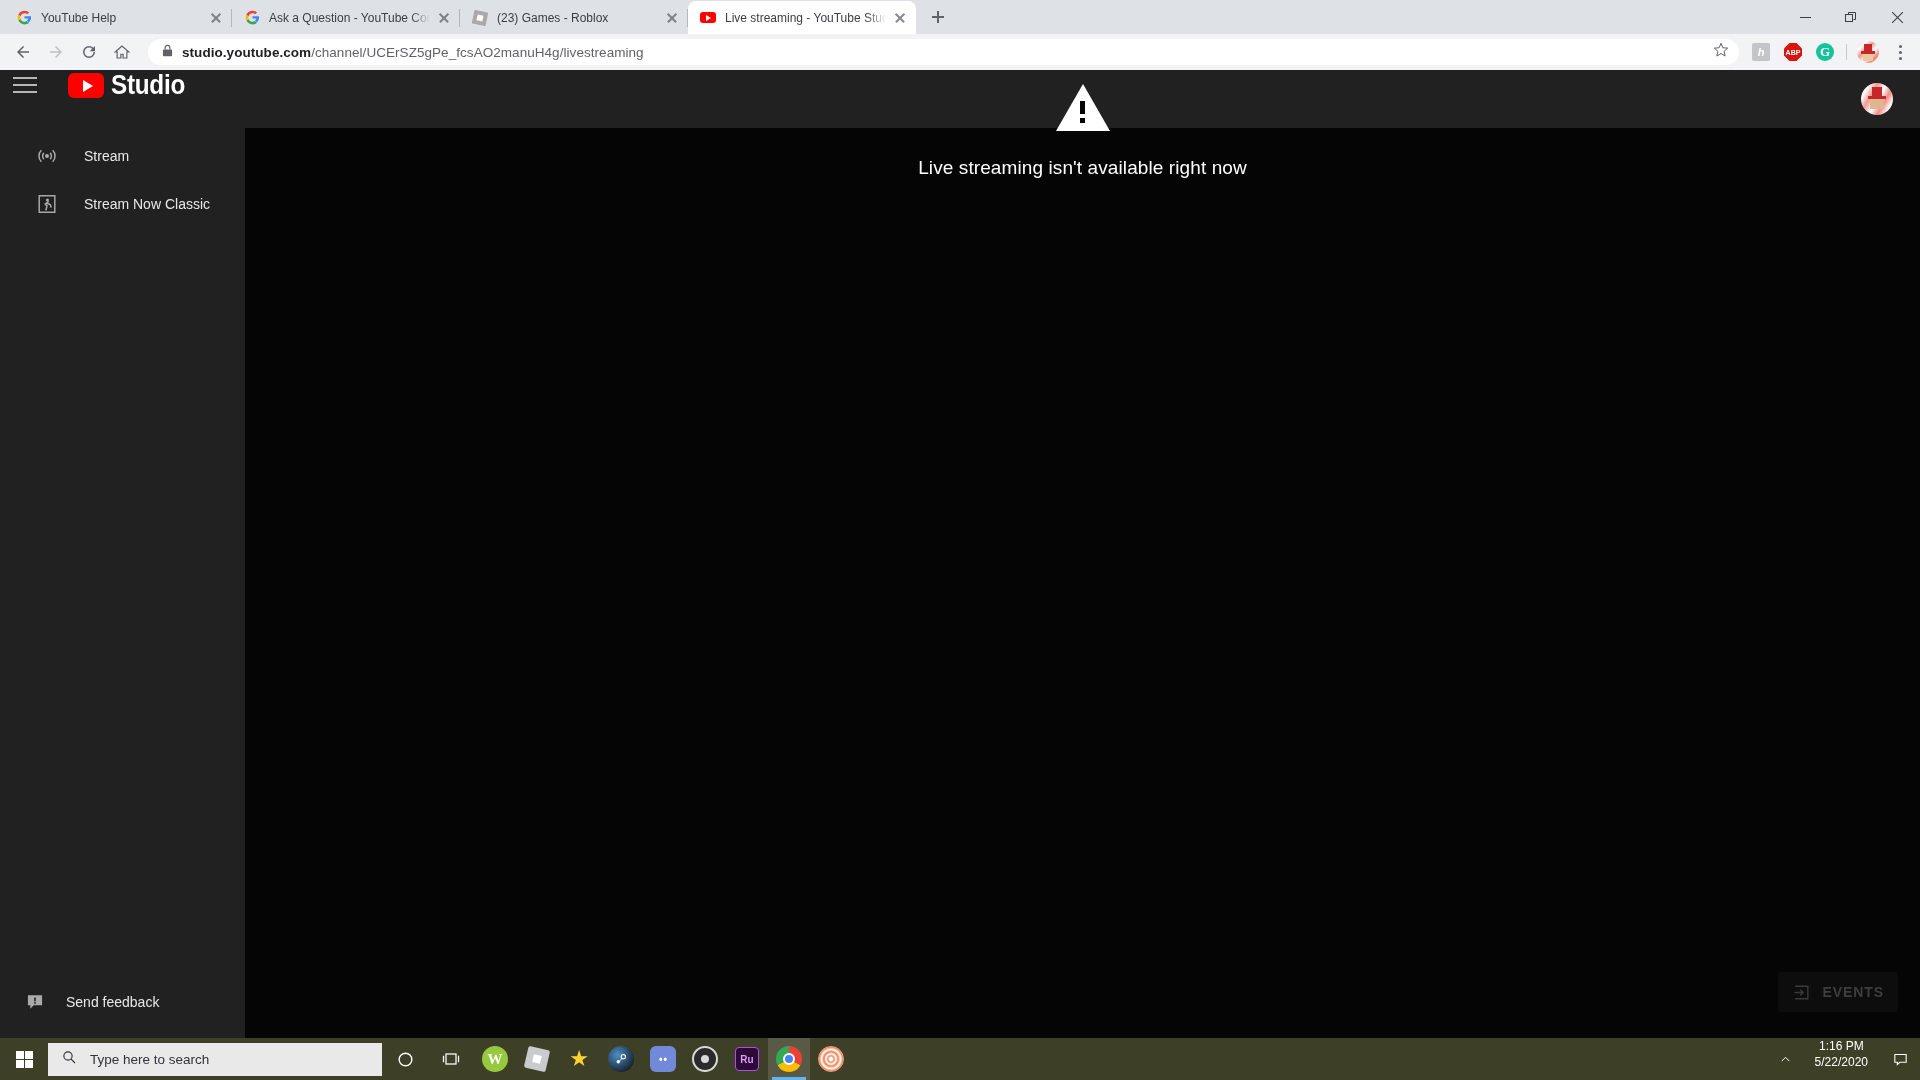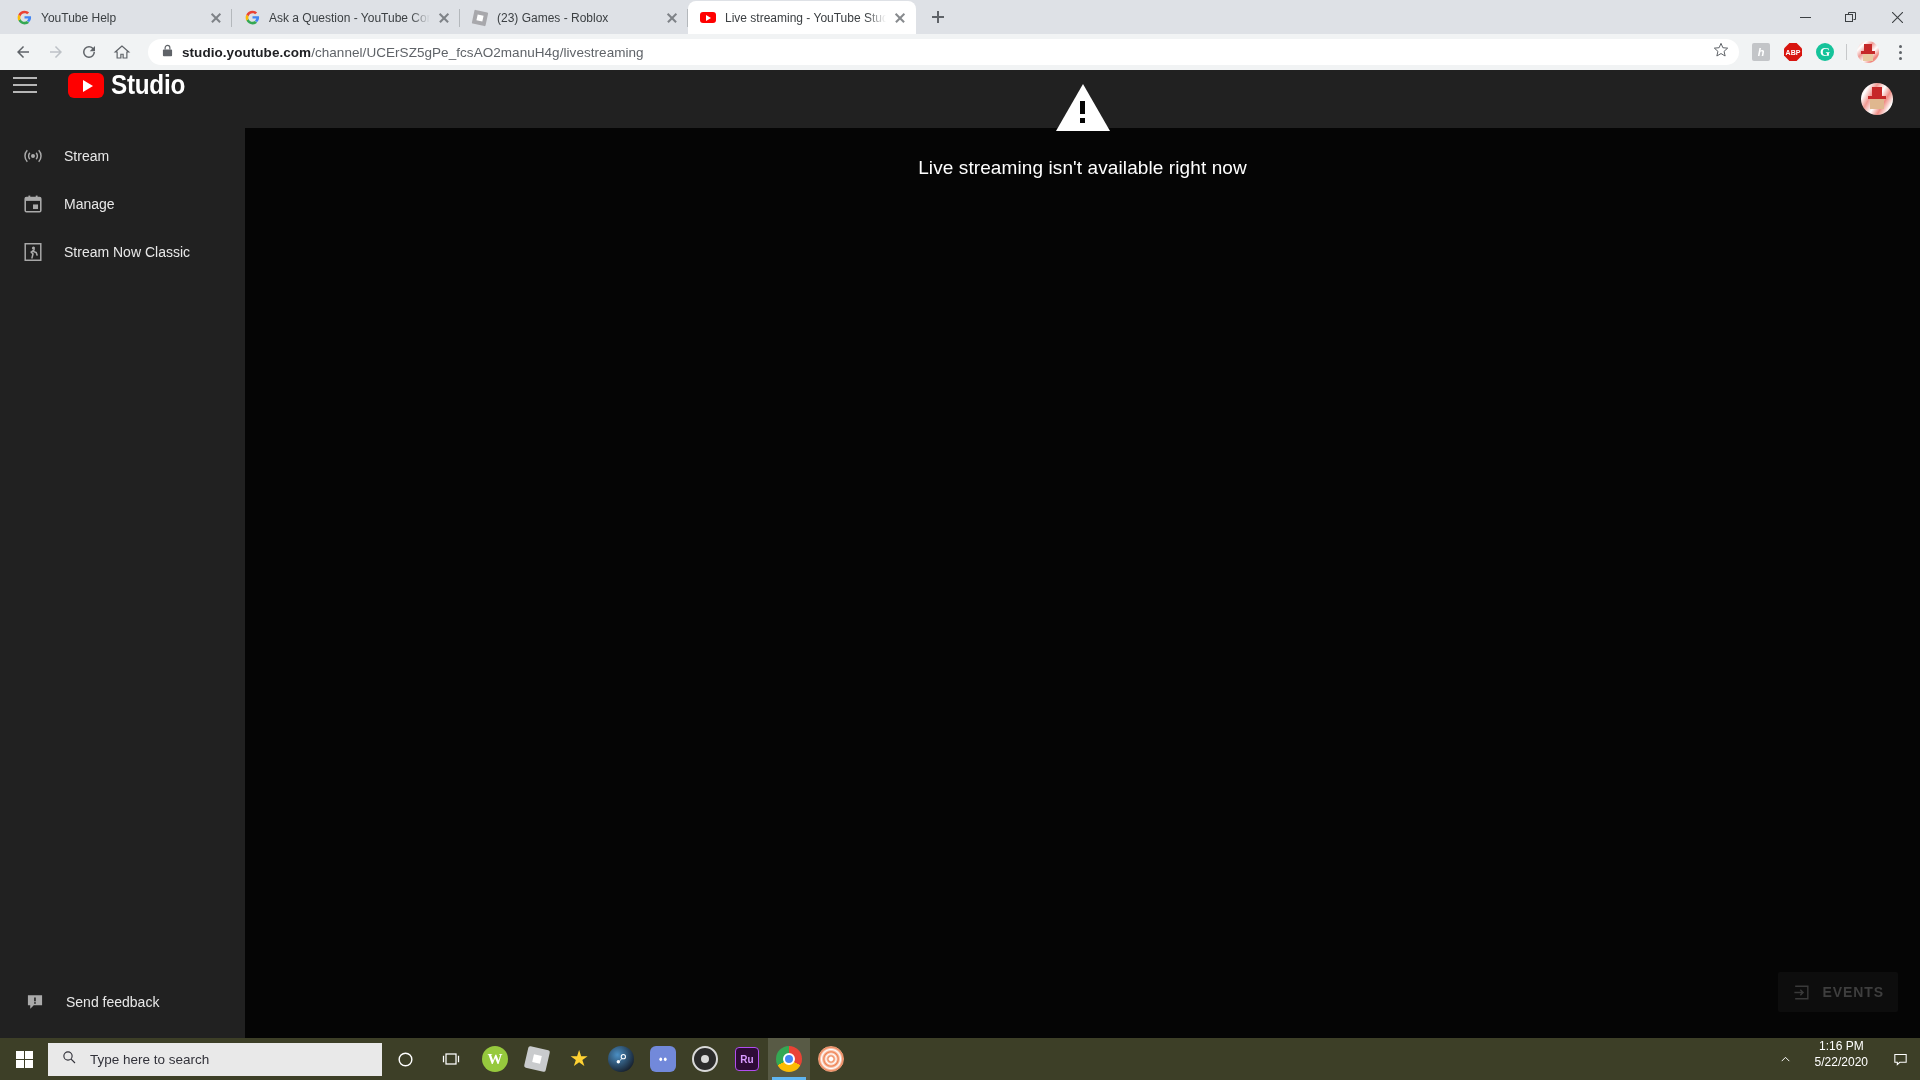--- a/index.html
+++ b/index.html
@@ -317,21 +317,22 @@
     background: #212121;
     display: flex;
     flex-direction: column;
     padding-top: 4px;
     position: relative;
   }
   .nav-item {
     height: 48px;
     display: flex;
     align-items: center;
-    padding-left: 20px;
+    padding-left: 34px;
+    gap: 6px;
   }
   .nav-icon {
     width: 26px;
     flex: 0 0 26px;
     display: flex; align-items: center; justify-content: center;
     margin-right: 18px;
     color: #aaa;
   }
   .nav-label {
     color: #e8e8e8;
@@ -700,32 +701,20 @@
             <svg width="22" height="22" viewBox="0 0 24 24" fill="none" stroke="#aaaaaa" stroke-width="1.6">
               <circle cx="12" cy="12" r="2.2" fill="#aaaaaa" stroke="none"></circle>
               <path d="M8.6 8.6a4.8 4.8 0 000 6.8M15.4 8.6a4.8 4.8 0 010 6.8"></path>
               <path d="M5.8 5.8a8.8 8.8 0 000 12.4M18.2 5.8a8.8 8.8 0 010 12.4"></path>
             </svg>
           </span>
           <span class="nav-label">Stream</span>
         </div>
 
 
-        <div class="nav-item">
-          <span class="nav-icon">
-            <svg width="22" height="22" viewBox="0 0 24 24">
-              <rect x="3.5" y="5" width="17" height="15.5" rx="1.4" fill="none" stroke="#aaaaaa" stroke-width="1.7"></rect>
-              <rect x="3.5" y="5" width="17" height="3.6" fill="#aaaaaa"></rect>
-              <rect x="7" y="2.8" width="2" height="3.6" fill="#aaaaaa"></rect>
-              <rect x="15" y="2.8" width="2" height="3.6" fill="#aaaaaa"></rect>
-              <rect x="12" y="12.5" width="5.5" height="5" fill="#aaaaaa"></rect>
-            </svg>
-          </span>
-          <span class="nav-label">Manage</span>
-        </div>
 
         <div class="nav-item">
           <span class="nav-icon">
             <svg width="22" height="22" viewBox="0 0 24 24">
               <rect x="3.5" y="3" width="17" height="18" fill="none" stroke="#aaaaaa" stroke-width="1.6"></rect>
               <circle cx="12.5" cy="7.6" r="1.7" fill="#aaaaaa"></circle>
               <path d="M13.2 9.6l-3.1 2.4 1.9 2.1-1.1 4.3M11.9 11.2l3.6 1.4.9 2.6" stroke="#aaaaaa" stroke-width="1.7" fill="none" stroke-linecap="round"></path>
             </svg>
           </span>
           <span class="nav-label">Stream Now Classic</span>

